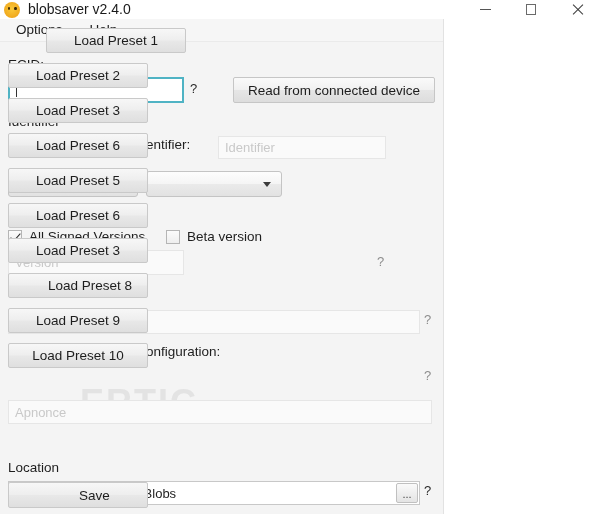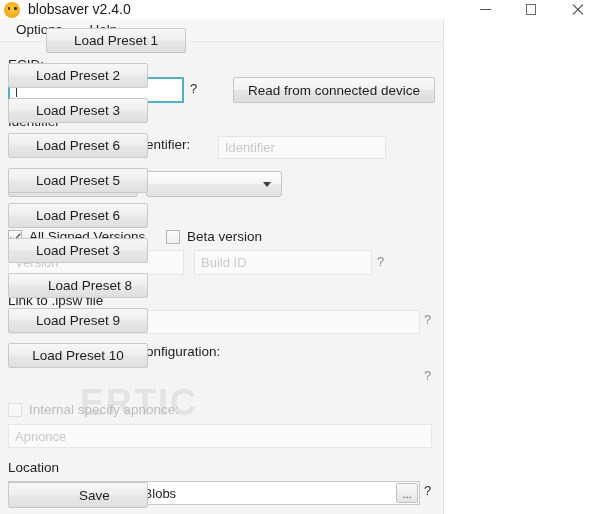--- a/index.html
+++ b/index.html
@@ -349,37 +349,35 @@
   <div class="lbl" style="left:8px; top:206px;">iOS Version</div>
   <div class="chk-wrap" style="left:166px; top:229px;">
     <span class="chk"></span>
     <span class="chk-label">Beta version</span>
   </div>
   <div class="chk-wrap" style="left:8px; top:229px;">
     <span class="chk checked"></span>
     <span class="chk-label">All Signed Versions</span>
   </div>
   <div class="tfield disabled placeholder" style="left:8px; top:250px; width:176px; height:25px;">Version</div>
-  <div class="tfield disabled placeholder" style="left:194px; top:250px; width:178px; height:25px;">Build ID</div>
   <div class="qmark dim" style="left:377px; top:254px;">?</div>
 
-  <div class="lbl" style="left:8px; top:293px;">Link to .ipsw file</div>
   <div class="tfield disabled placeholder" style="left:8px; top:310px; width:412px; height:24px;">URL to .ipsw file</div>
   <div class="qmark dim" style="left:424px; top:312px;">?</div>
 
   <div class="lbl" style="left:8px; top:344px;">Internal Name/Board Configuration:</div>
   <div class="qmark dim" style="left:424px; top:368px;">?</div>
 
   <div class="watermark">ERTIC</div>
 
   <div class="chk-wrap" style="left:8px; top:402px;">
     <span class="chk dim"></span>
     <span class="chk-label dim">Internal specify apnonce:</span>
   </div>
-  <div class="tfield disabled placeholder" style="left:8px; top:424px; width:424px; height:24px;">Apnonce</div>
+  <div class="tfield disabled placeholder" style="left:8px; top:400px; width:424px; height:24px;">Apnonce</div>
 
   <div class="lbl" style="left:8px; top:460px;">Location</div>
   <div class="tfield" style="left:8px; top:481px; width:412px; height:24px;">C:\Users\liuwei-win10\Blobs</div>
   <div class="btn-small" style="left:396px; top:483px; width:22px; height:20px;">...</div>
   <div class="qmark" style="left:424px; top:483px;">?</div>
 
   <div class="right-panel"></div>
 
   <div class="preset-btn" style="top:28px;margin-left:38px;">Load Preset 1</div>
   <div class="preset-btn" style="top:63px;">Load Preset 2</div>

